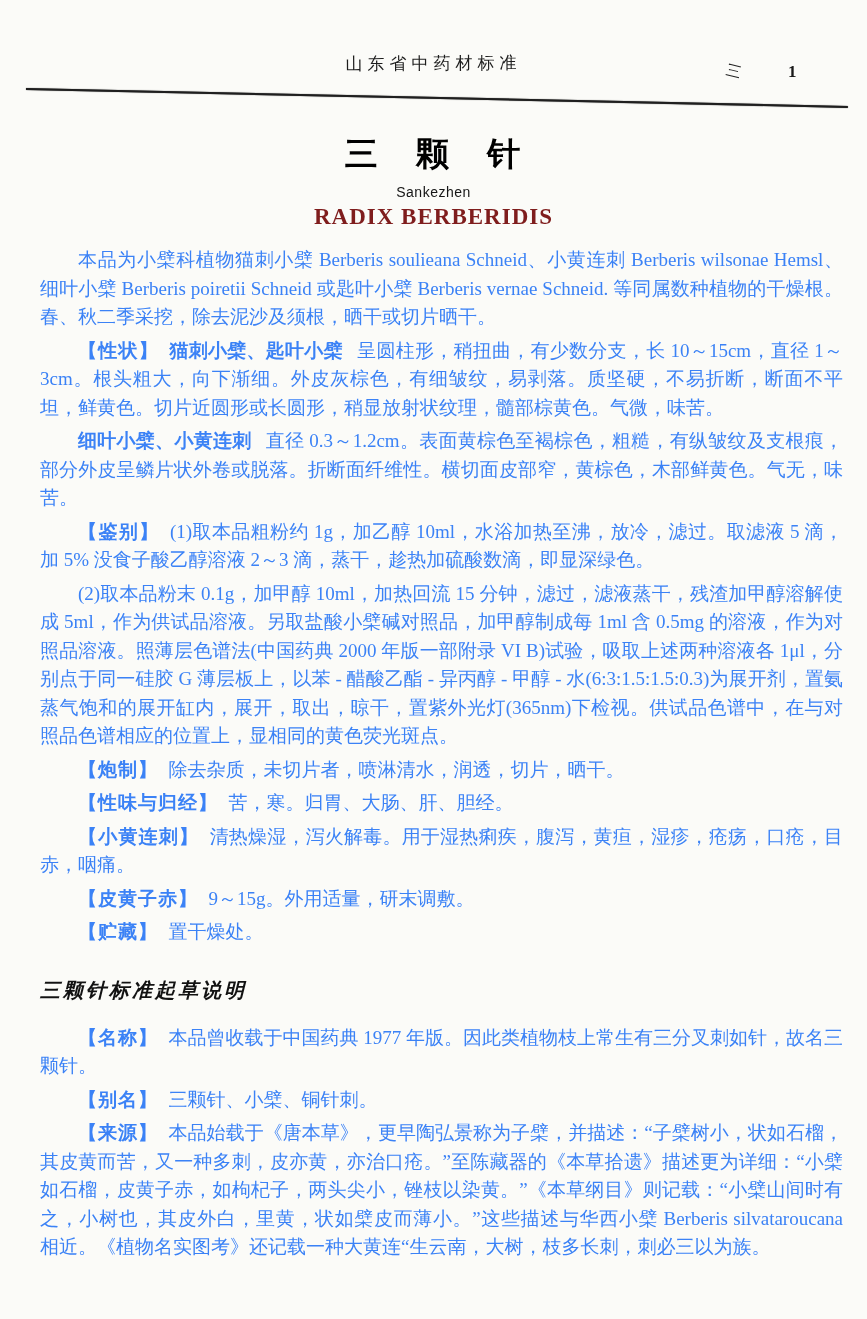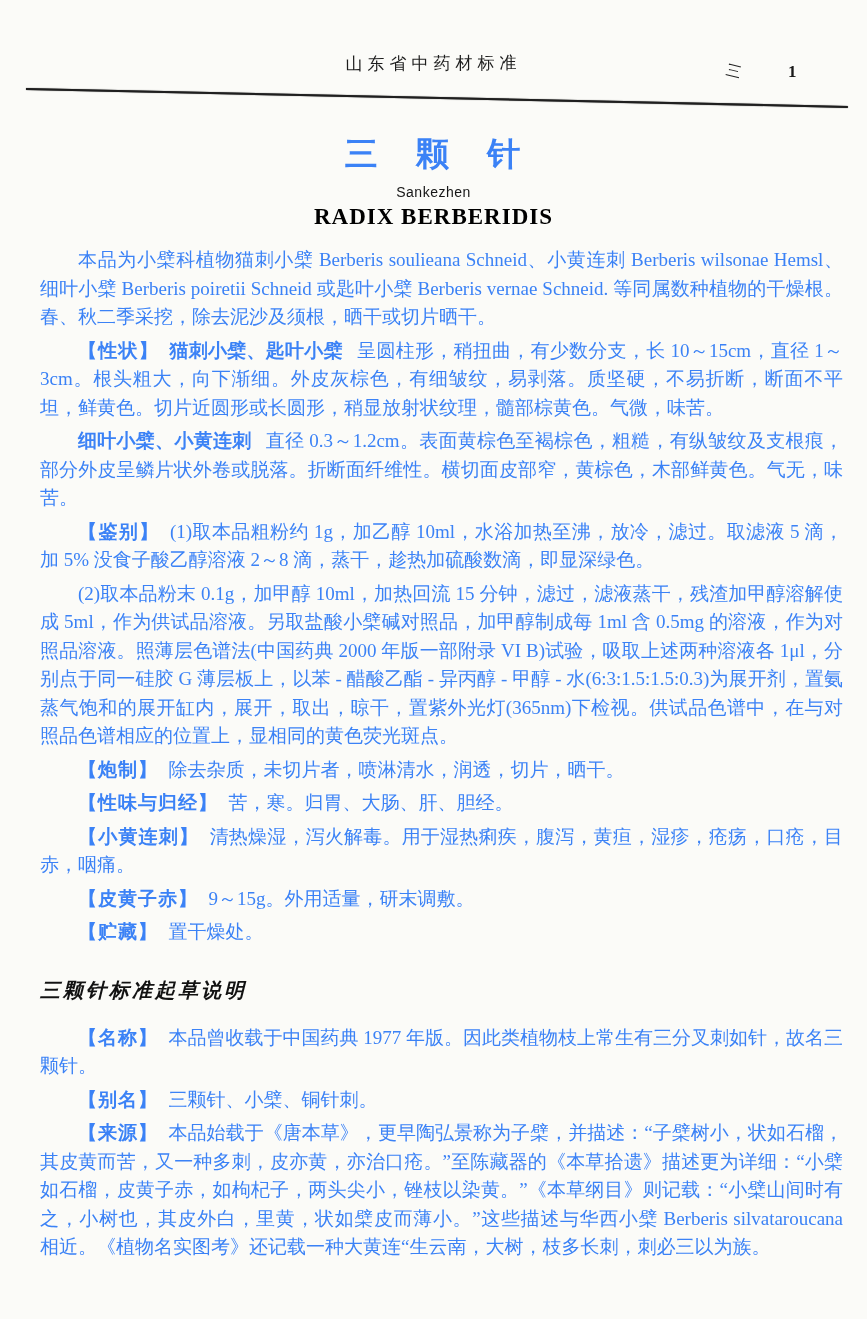--- a/index.html
+++ b/index.html
@@ -33,31 +33,31 @@
   }
   .head-rule{
     position:absolute;top:88px;left:26px;
     width:822px;height:2px;background:#1f1f1f;
     transform:rotate(1.25deg);transform-origin:left center;
     box-shadow:0 0 1px #333;
   }
   
   .mono-title{
     margin:40px 0 0;text-align:center;
-    font-size:33px;font-weight:bold;color:#3b82f6;
+    font-size:33px;font-weight:bold;color:#000000;
     word-spacing:26px;letter-spacing:2px;
   }
   .mono-pinyin{
     margin:7px 0 0;text-align:center;
     font-family:"Liberation Sans","DejaVu Sans",sans-serif;
     font-size:14px;color:#161616;letter-spacing:0.5px;
   }
   .mono-latin{
     margin:4px 0 0;text-align:center;
-    font-size:23px;font-weight:bold;color:#000000;letter-spacing:1px;
+    font-size:23px;font-weight:bold;color:#7f1d1d;letter-spacing:1px;
   }
   
   .content{
     padding:16px 24px 0 40px;
   }
   .content p{
     margin:0 0 5px;
     font-size:19px;line-height:28.5px;
     text-align:justify;
     text-indent:38px;
@@ -95,21 +95,21 @@
 
     <p>
       <span class="sec-label">【性状】</span><span class="species-lead">猫刺小檗、匙叶小檗</span><span>呈圆柱形，稍扭曲，有少数分支，长 10～15cm，直径 1～3cm。根头粗大，向下渐细。外皮灰棕色，有细皱纹，易剥落。质坚硬，不易折断，断面不平坦，鲜黄色。切片近圆形或长圆形，稍显放射状纹理，髓部棕黄色。气微，味苦。</span>
     </p>
 
     <p>
       <span class="species-lead">细叶小檗、小黄连刺</span><span>直径 0.3～1.2cm。表面黄棕色至褐棕色，粗糙，有纵皱纹及支根痕，部分外皮呈鳞片状外卷或脱落。折断面纤维性。横切面皮部窄，黄棕色，木部鲜黄色。气无，味苦。</span>
     </p>
 
     <p>
-      <span class="sec-label">【鉴别】</span><span>(1)取本品粗粉约 1g，加乙醇 10ml，水浴加热至沸，放冷，滤过。取滤液 5 滴，加 5% 没食子酸乙醇溶液 2～8 滴，蒸干，趁热加硫酸数滴，即显深绿色。</span>
+      <span class="sec-label">【鉴别】</span><span>(1)取本品粗粉约 1g，加乙醇 10ml，水浴加热至沸，放冷，滤过。取滤液 5 滴，加 5% 没食子酸乙醇溶液 2～3 滴，蒸干，趁热加硫酸数滴，即显深绿色。</span>
     </p>
 
     <p>
       <span>(2)取本品粉末 0.1g，加甲醇 10ml，加热回流 15 分钟，滤过，滤液蒸干，残渣加甲醇溶解使成 5ml，作为供试品溶液。另取盐酸小檗碱对照品，加甲醇制成每 1ml 含 0.5mg 的溶液，作为对照品溶液。照薄层色谱法(中国药典 2000 年版一部附录 VI B)试验，吸取上述两种溶液各 1μl，分别点于同一硅胶 G 薄层板上，以苯 - 醋酸乙酯 - 异丙醇 - 甲醇 - 水(6:3:1.5:1.5:0.3)为展开剂，置氨蒸气饱和的展开缸内，展开，取出，晾干，置紫外光灯(365nm)下检视。供试品色谱中，在与对照品色谱相应的位置上，显相同的黄色荧光斑点。</span>
     </p>
 
     <p>
       <span class="sec-label">【炮制】</span><span>除去杂质，未切片者，喷淋清水，润透，切片，晒干。</span>
     </p>
 

